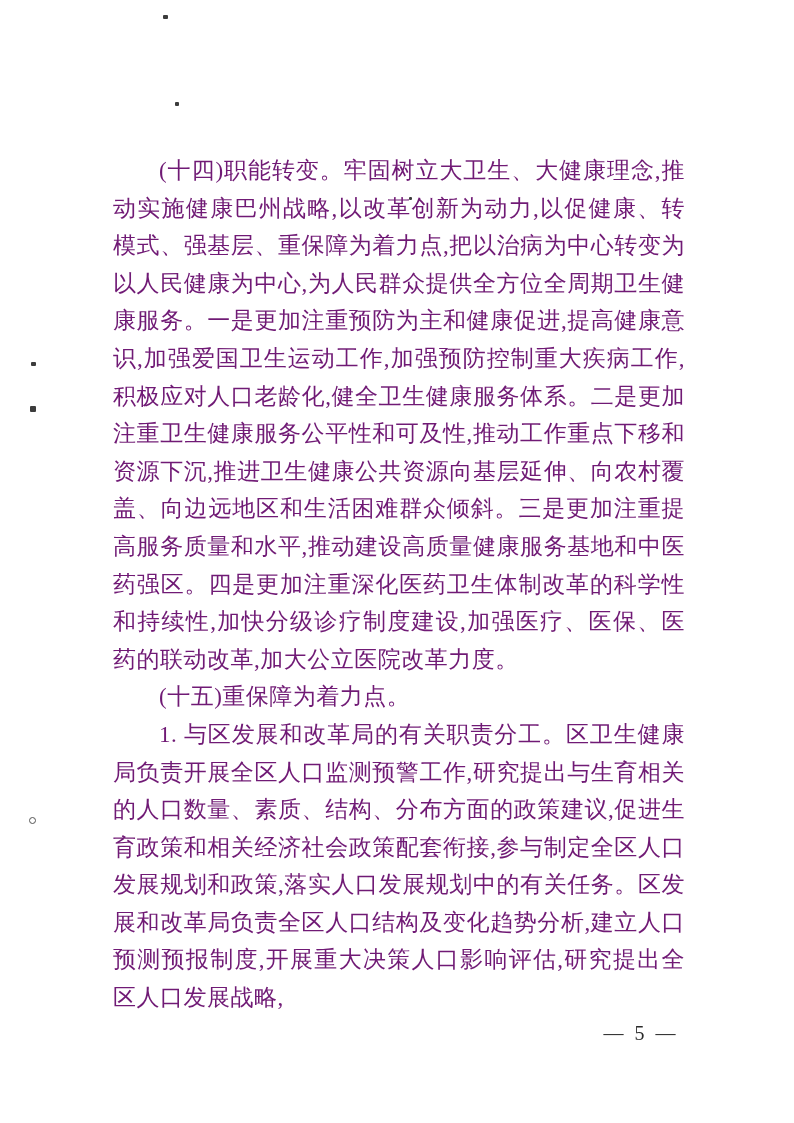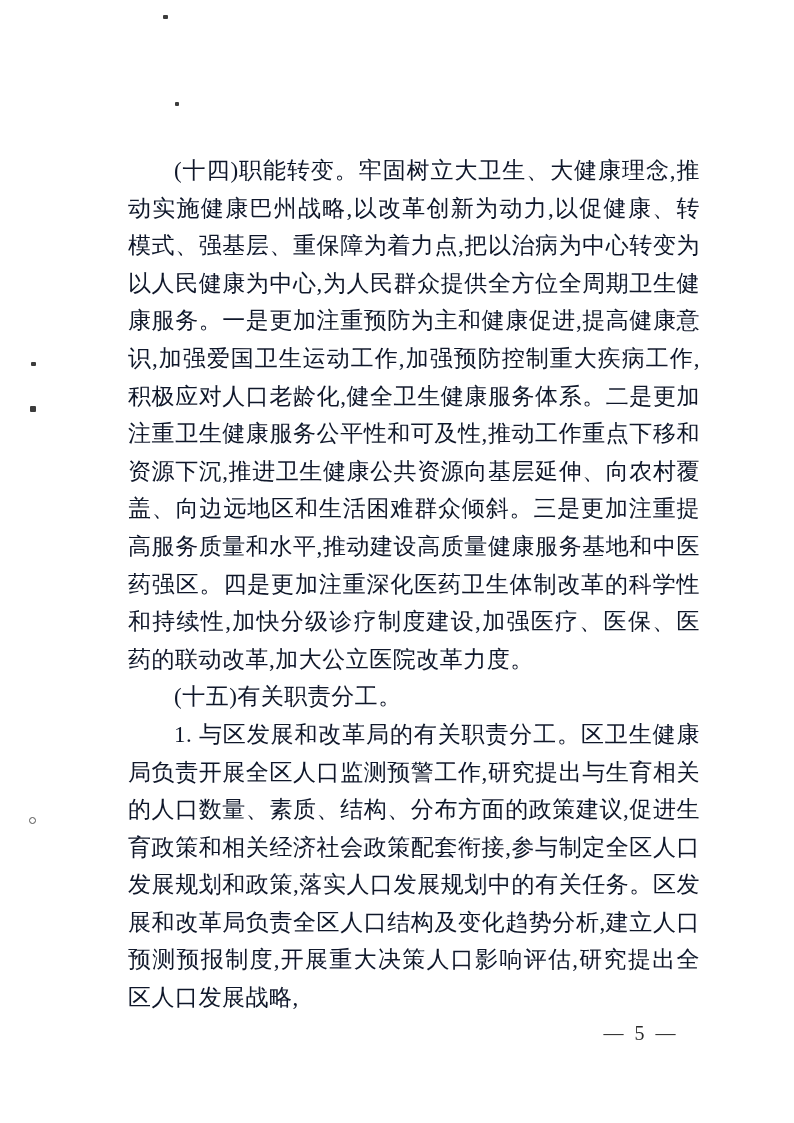--- a/index.html
+++ b/index.html
@@ -14,24 +14,24 @@
     overflow: hidden;
     font-family: "Liberation Serif", "DejaVu Serif", serif;
   }
   .page {
     position: absolute;
     inset: 0;
     background: #ffffff;
   }
   .text-block {
     position: absolute;
-    left: 128px;
+    left: 113px;
     top: 152px;
     width: 572px;
-    color: #0f172a;
+    color: #701a75;
     font-size: 23px;
     line-height: 37.6px;
     text-align: justify;
     text-justify: inter-character;
     letter-spacing: 0.5px;
   }
   .text-block p {
     margin: 0;
     text-indent: 2em;
   }
@@ -67,19 +67,19 @@
 
   <div class="speck" style="left:163px; top:15px; width:5px; height:4px;"></div>
   <div class="speck" style="left:175px; top:102px; width:4px; height:4px;"></div>
   <div class="speck" style="left:409px; top:197px; width:3px; height:3px;"></div>
   <div class="speck" style="left:31px; top:362px; width:5px; height:4px;"></div>
   <div class="speck" style="left:30px; top:406px; width:6px; height:6px;"></div>
   <div class="speck-ring" style="left:29px; top:817px;"></div>
 
   <div class="text-block">
     <p>(十四)职能转变。牢固树立大卫生、大健康理念,推动实施健康巴州战略,以改革创新为动力,以促健康、转模式、强基层、重保障为着力点,把以治病为中心转变为以人民健康为中心,为人民群众提供全方位全周期卫生健康服务。一是更加注重预防为主和健康促进,提高健康意识,加强爱国卫生运动工作,加强预防控制重大疾病工作,积极应对人口老龄化,健全卫生健康服务体系。二是更加注重卫生健康服务公平性和可及性,推动工作重点下移和资源下沉,推进卫生健康公共资源向基层延伸、向农村覆盖、向边远地区和生活困难群众倾斜。三是更加注重提高服务质量和水平,推动建设高质量健康服务基地和中医药强区。四是更加注重深化医药卫生体制改革的科学性和持续性,加快分级诊疗制度建设,加强医疗、医保、医药的联动改革,加大公立医院改革力度。</p>
-    <p>(十五)有关职责分工。</p>
+    <p>(十五)重保障为着力点。</p>
     <p>1. 与区发展和改革局的有关职责分工。区卫生健康局负责开展全区人口监测预警工作,研究提出与生育相关的人口数量、素质、结构、分布方面的政策建议,促进生育政策和相关经济社会政策配套衔接,参与制定全区人口发展规划和政策,落实人口发展规划中的有关任务。区发展和改革局负责全区人口结构及变化趋势分析,建立人口预测预报制度,开展重大决策人口影响评估,研究提出全区人口发展战略,</p>
   </div>
 
   <div class="page-number">— 5 —</div>
 
 </div>
 
 </body></html>

